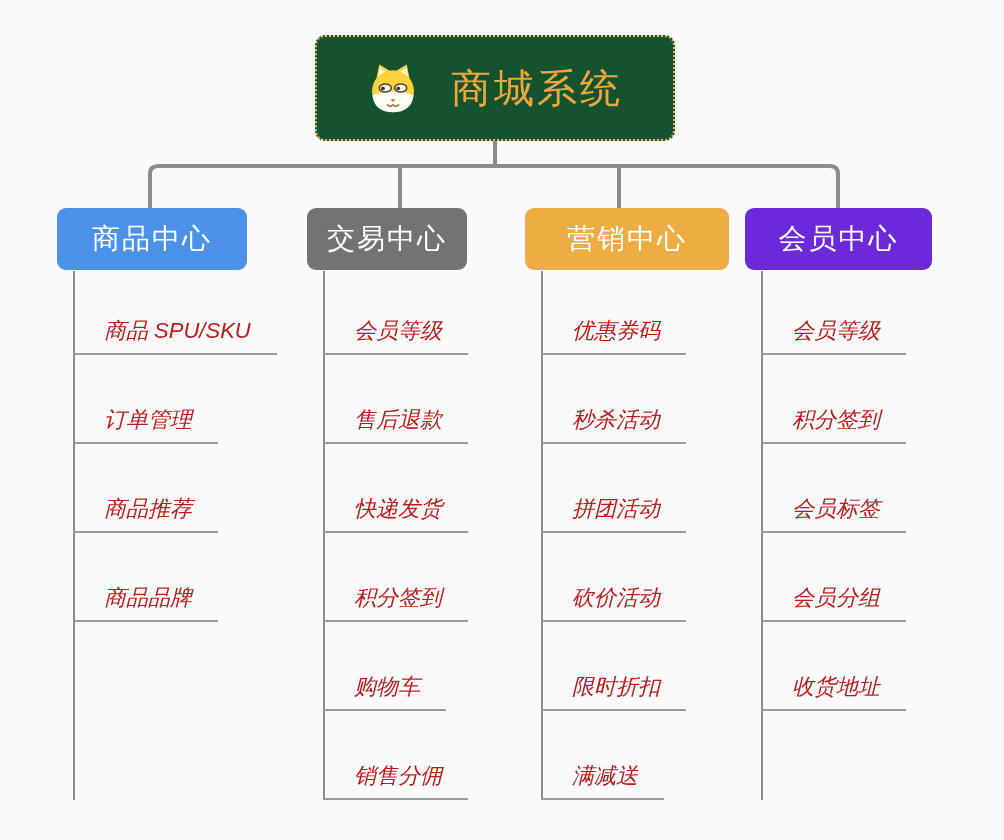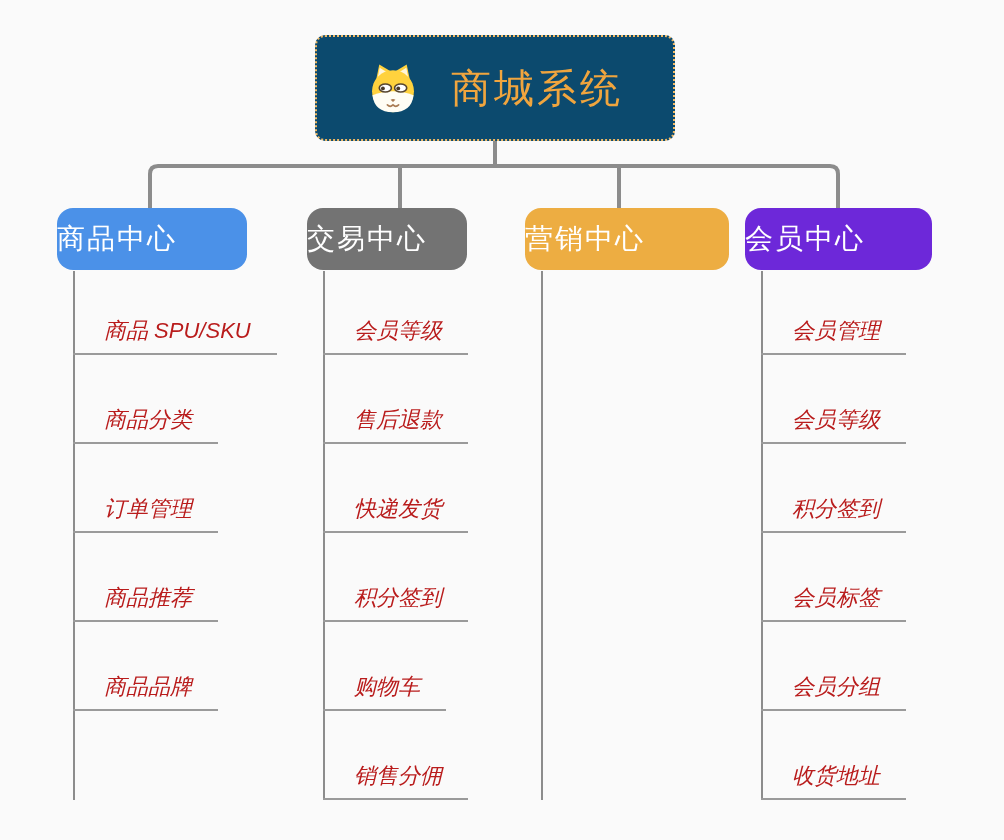--- a/index.html
+++ b/index.html
@@ -11,43 +11,43 @@
     position: relative;
   }
   #stage { position: absolute; inset: 0; width: 1004px; height: 840px; }
 
   #connectors { position: absolute; left: 0; top: 0; }
 
   .root-node {
     position: absolute;
     left: 315px; top: 35px;
     width: 360px; height: 106px;
-    background: #0c4a6e;
+    background: #14532d;
     border: 2px dotted #F2BA64;
     border-radius: 10px;
     display: flex; align-items: center; justify-content: center;
     gap: 32px;
     cursor: default;
   }
   .root-title {
     font-size: 40px;
     letter-spacing: 3px;
     color: #F0A53E;
     font-weight: 500;
     line-height: 1;
     white-space: nowrap;
   }
   .dog-icon { width: 52px; height: 50px; flex: 0 0 auto; }
 
   .branch { position: absolute; top: 208px; width: 270px; height: 620px; }
   .branch-box {
     position: absolute; left: 0; top: 0;
     height: 62px;
-    border-radius: 16px;
-    display: flex; align-items: center; 
+    border-radius: 9px;
+    display: flex; align-items: center; justify-content: center;
   }
   .branch-label {
     color: #ffffff;
     font-size: 28px;
     letter-spacing: 2px;
     white-space: nowrap;
     line-height: 1;
   }
   .branch-spine {
     position: absolute;
@@ -111,23 +111,20 @@
   <div class="branch" style="left: 57px;">
     <div class="branch-box" style="width: 190px; background: rgb(75, 145, 232);">
       <span class="branch-label">商品中心</span>
     </div>
     <div class="branch-spine" style="background: rgb(140, 140, 140);"></div>
     <div class="leaf-list">
         <div class="leaf-row">
           <div class="leaf">商品 SPU/SKU</div>
         </div>
         <div class="leaf-row">
-          <div class="leaf">商品分类</div>
-        </div>
-        <div class="leaf-row">
           <div class="leaf">订单管理</div>
         </div>
         <div class="leaf-row">
           <div class="leaf">商品推荐</div>
         </div>
         <div class="leaf-row">
           <div class="leaf">商品品牌</div>
         </div>
       </div>
   </div>
@@ -157,32 +154,49 @@
           <div class="leaf">销售分佣</div>
         </div>
       </div>
   </div>
 
   <div class="branch" style="left: 525px;">
     <div class="branch-box" style="width: 204px; background: rgb(237, 173, 66);">
       <span class="branch-label">营销中心</span>
     </div>
     <div class="branch-spine" style="background: rgb(140, 140, 140);"></div>
+    <div class="leaf-list">
+        <div class="leaf-row">
+          <div class="leaf">优惠券码</div>
+        </div>
+        <div class="leaf-row">
+          <div class="leaf">秒杀活动</div>
+        </div>
+        <div class="leaf-row">
+          <div class="leaf">拼团活动</div>
+        </div>
+        <div class="leaf-row">
+          <div class="leaf">砍价活动</div>
+        </div>
+        <div class="leaf-row">
+          <div class="leaf">限时折扣</div>
+        </div>
+        <div class="leaf-row">
+          <div class="leaf">满减送</div>
+        </div>
+      </div>
   </div>
 
   <div class="branch" style="left: 745px;">
     <div class="branch-box" style="width: 187px; background: #6d28d9;">
       <span class="branch-label">会员中心</span>
     </div>
     <div class="branch-spine" style="background: rgb(140, 140, 140);"></div>
     <div class="leaf-list">
         <div class="leaf-row">
-          <div class="leaf">会员管理</div>
-        </div>
-        <div class="leaf-row">
           <div class="leaf">会员等级</div>
         </div>
         <div class="leaf-row">
           <div class="leaf">积分签到</div>
         </div>
         <div class="leaf-row">
           <div class="leaf">会员标签</div>
         </div>
         <div class="leaf-row">
           <div class="leaf">会员分组</div>

